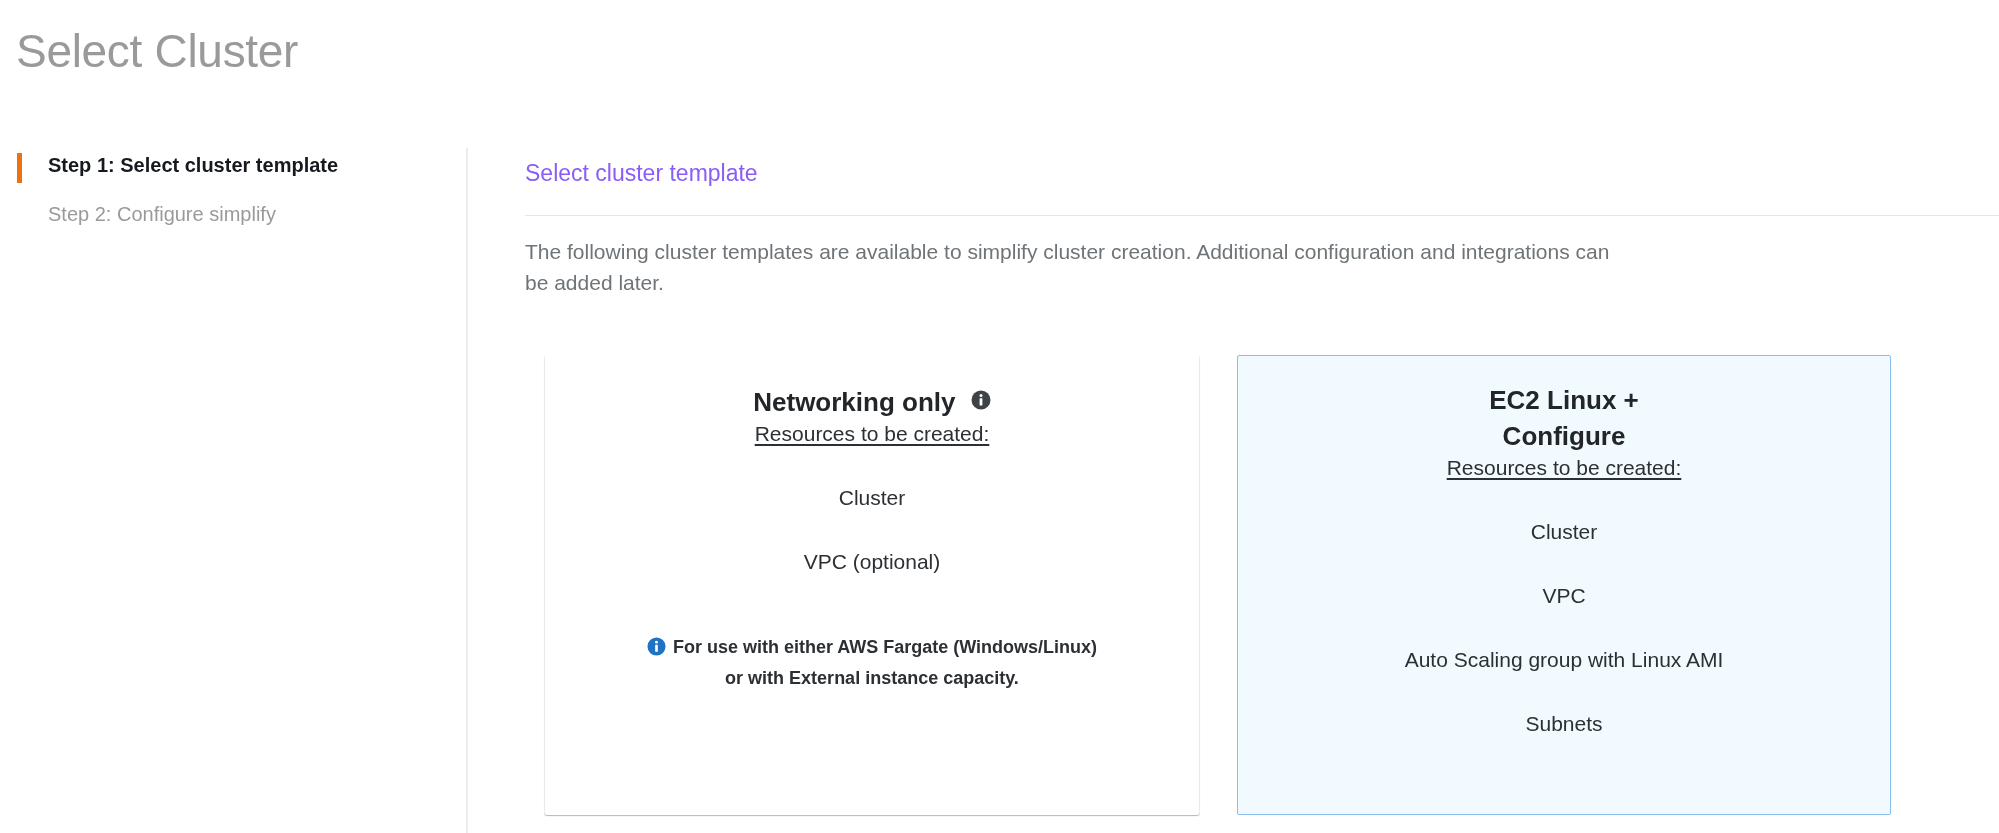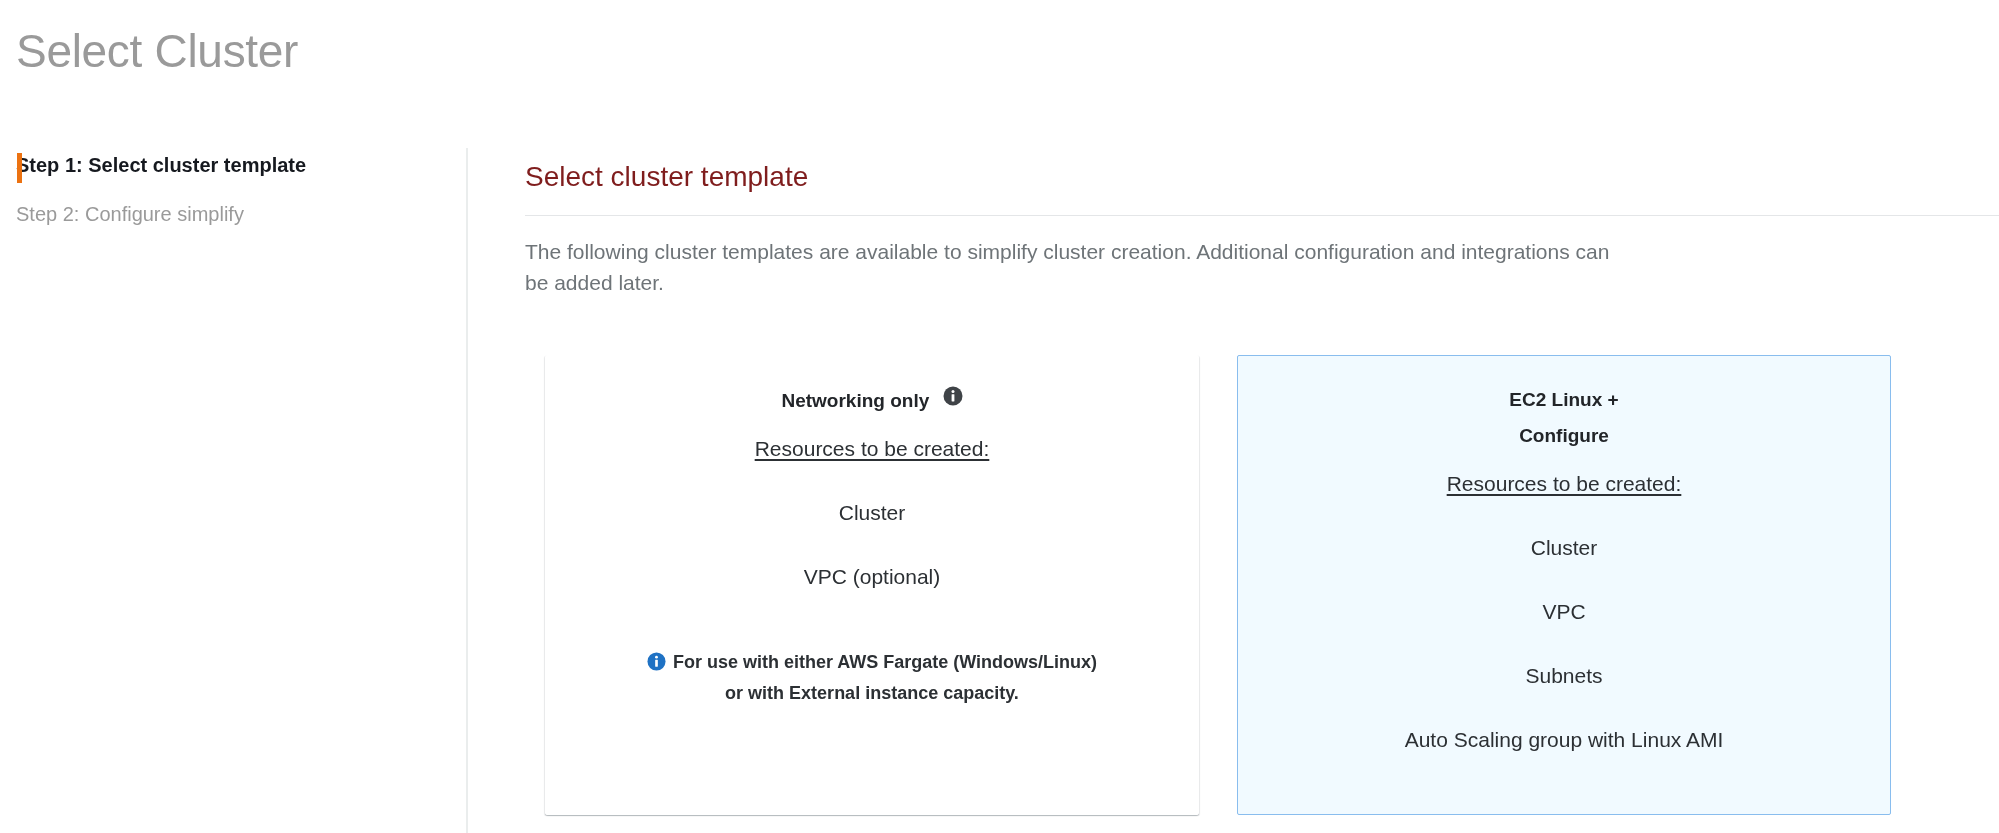--- a/index.html
+++ b/index.html
@@ -35,21 +35,21 @@
     position: absolute;
     left: 0;
     top: 148px;
     width: 468px;
     height: 685px;
     box-sizing: border-box;
     border-right: 2px solid #eaeded;
   }
   .step-item {
     position: relative;
-    padding-left: 16px;
+    padding-left: 48px;
     font-size: 20px;
     line-height: 26px;
     white-space: nowrap;
   }
   .step-item.active {
     font-weight: bold;
     color: #16191f;
     margin-top: 4px;
   }
   .step-item.active::before {
@@ -72,23 +72,23 @@
     position: absolute;
     left: 470px;
     top: 148px;
     right: 0;
     bottom: 0;
   }
   .section-heading {
     position: absolute;
     left: 55px;
     top: 12px;
-    font-size: 28px;
+    font-size: 23px;
     font-weight: 400;
-    color: #7f1d1d;
+    color: #8b5cf6;
     line-height: 1.2;
     white-space: nowrap;
   }
   .section-rule {
     position: absolute;
     left: 55px;
     top: 67px;
     right: 0;
     height: 1px;
     background: #e4e6e8;
@@ -125,42 +125,42 @@
     position: relative;
   }
   .template-card.selected {
     background: #f1faff;
     border: 1px solid #89bdee;
     box-shadow: none;
     text-align: center;
   }
 
   .card-title {
-    font-size: 19px;
+    font-size: 26px;
     font-weight: bold;
     color: #222529;
     line-height: 36px;
     margin: 0 0 0 0;
     display: block;
   }
   .card-title .title-text { vertical-align: middle; }
   .info-icon-dark {
     display: inline-block;
     vertical-align: middle;
     margin-left: 8px;
     position: relative;
     top: -1px;
   }
 
   .resources-label {
     font-size: 21px;
     color: #2c3034;
     text-decoration: underline;
     text-underline-offset: 3px;
-    margin-top: 16px;
+    margin-top: 0;
     display: block;
     line-height: 28px;
   }
   .resource-item {
     font-size: 21px;
     color: #2c3034;
     line-height: 28px;
     margin-top: 36px;
     display: block;
   }
@@ -243,19 +243,19 @@
       <div class="card-title">
         <span>EC2 Linux +</span><br>
         <span>Configure</span>
       </div>
 
       <div class="card-body">
         <span class="resources-label">Resources to be created:</span>
 
         <span class="resource-item">Cluster</span>
         <span class="resource-item">VPC</span>
+        <span class="resource-item">Auto Scaling group with Linux AMI</span>
         <span class="resource-item">Subnets</span>
-        <span class="resource-item">Auto Scaling group with Linux AMI</span>
       </div>
     </div>
 
   </div>
 </div>
 
 </body></html>

